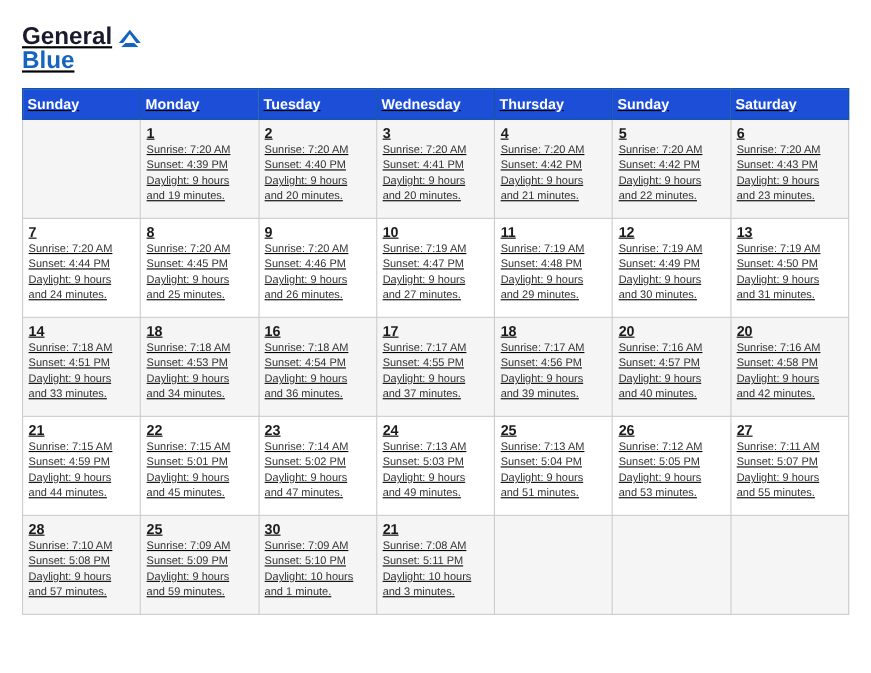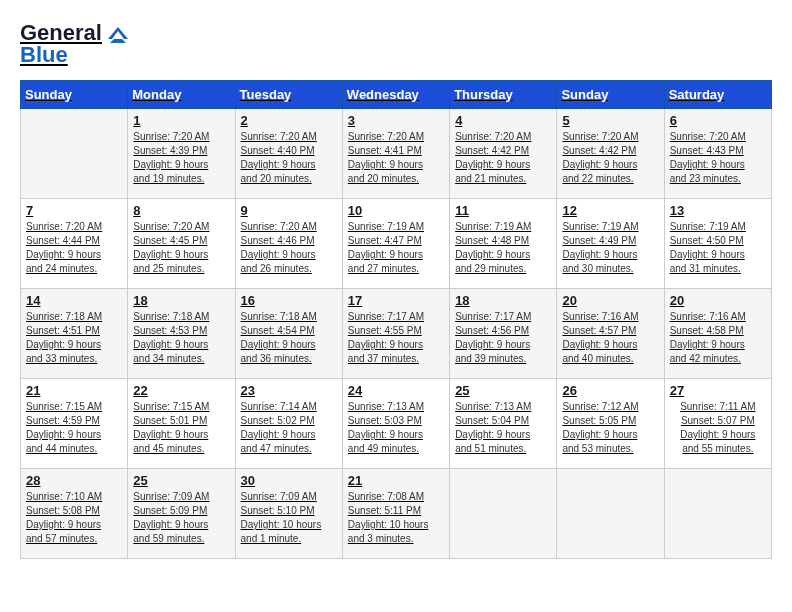--- a/index.html
+++ b/index.html
@@ -302,21 +302,21 @@
           </td>
           <td>
             <span class="day-number">26</span>
             <div class="day-info" style="white-space: pre-line;">Sunrise: 7:12 AM
 Sunset: 5:05 PM
 Daylight: 9 hours
 and 53 minutes.</div>
           </td>
           <td>
             <span class="day-number">27</span>
-            <div class="day-info" style="white-space: pre-line; text-align: center;">Sunrise: 7:11 AM
+            <div class="day-info" style="white-space: pre-line;">Sunrise: 7:11 AM
 Sunset: 5:07 PM
 Daylight: 9 hours
 and 55 minutes.</div>
           </td>
         </tr>
         <tr>
           <td>
             <span class="day-number">28</span>
             <div class="day-info" style="white-space: pre-line;">Sunrise: 7:10 AM
 Sunset: 5:08 PM

